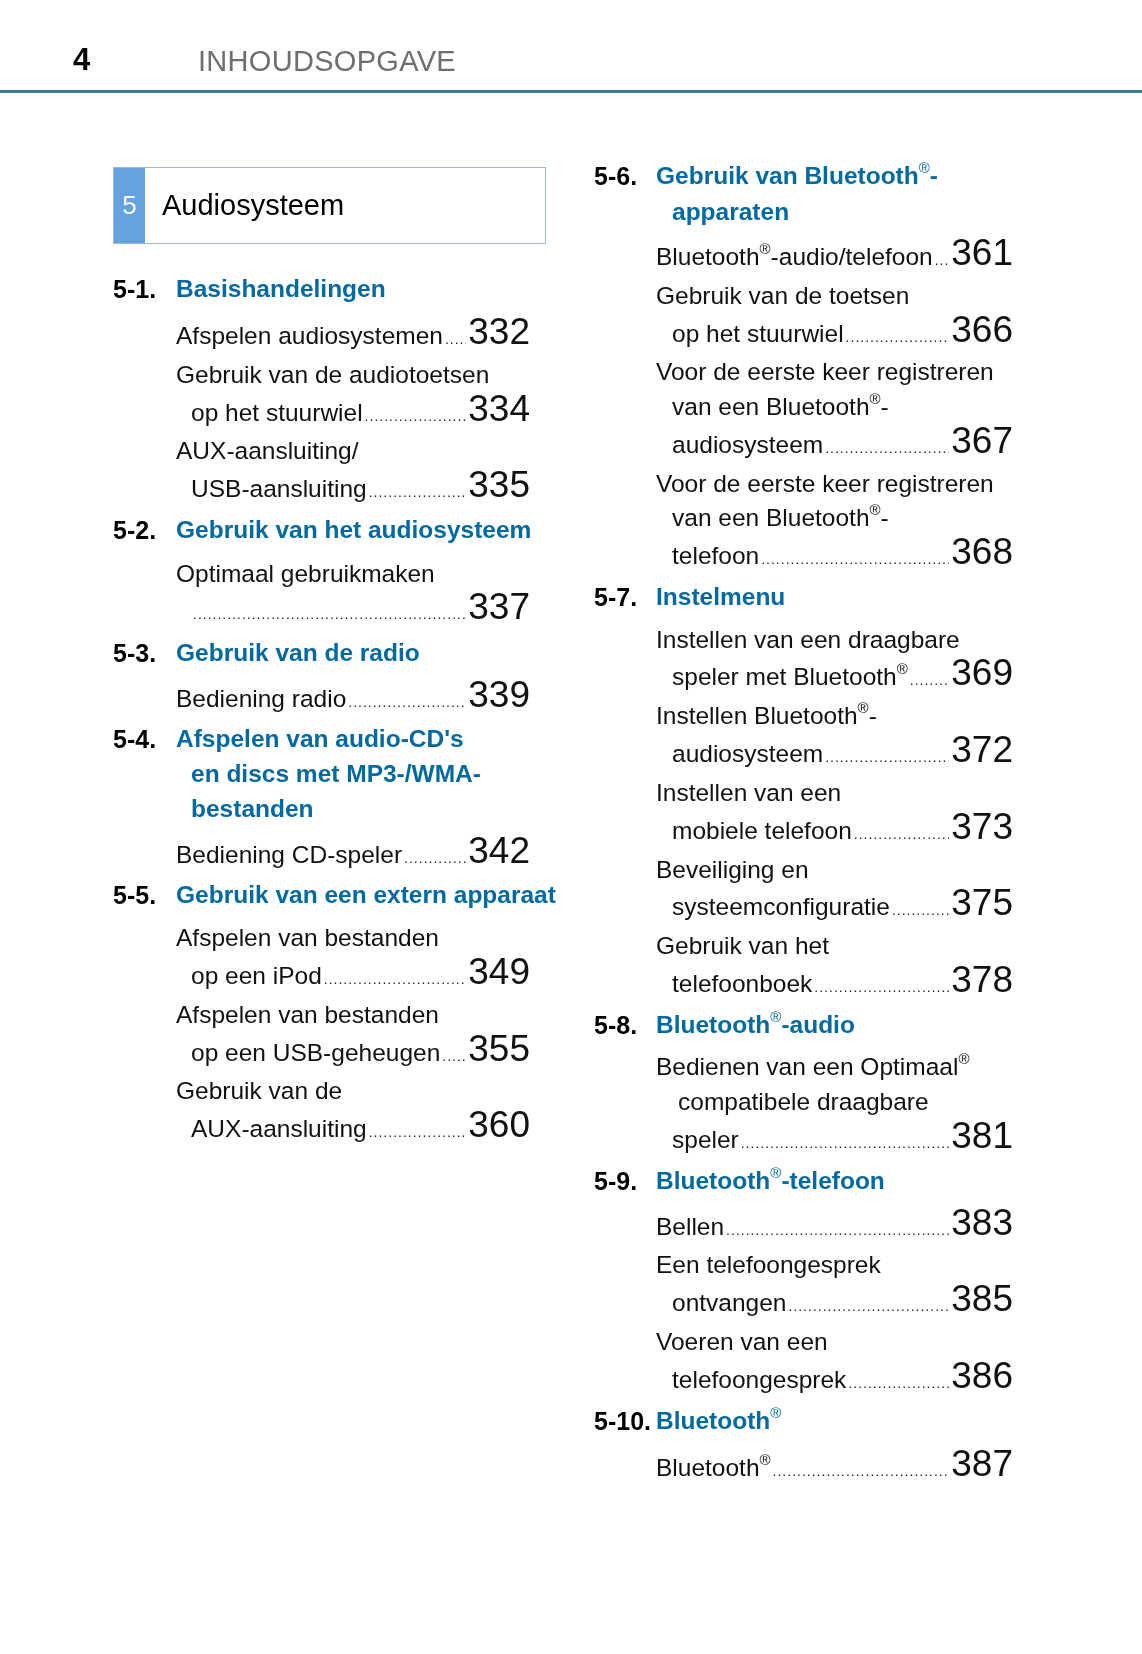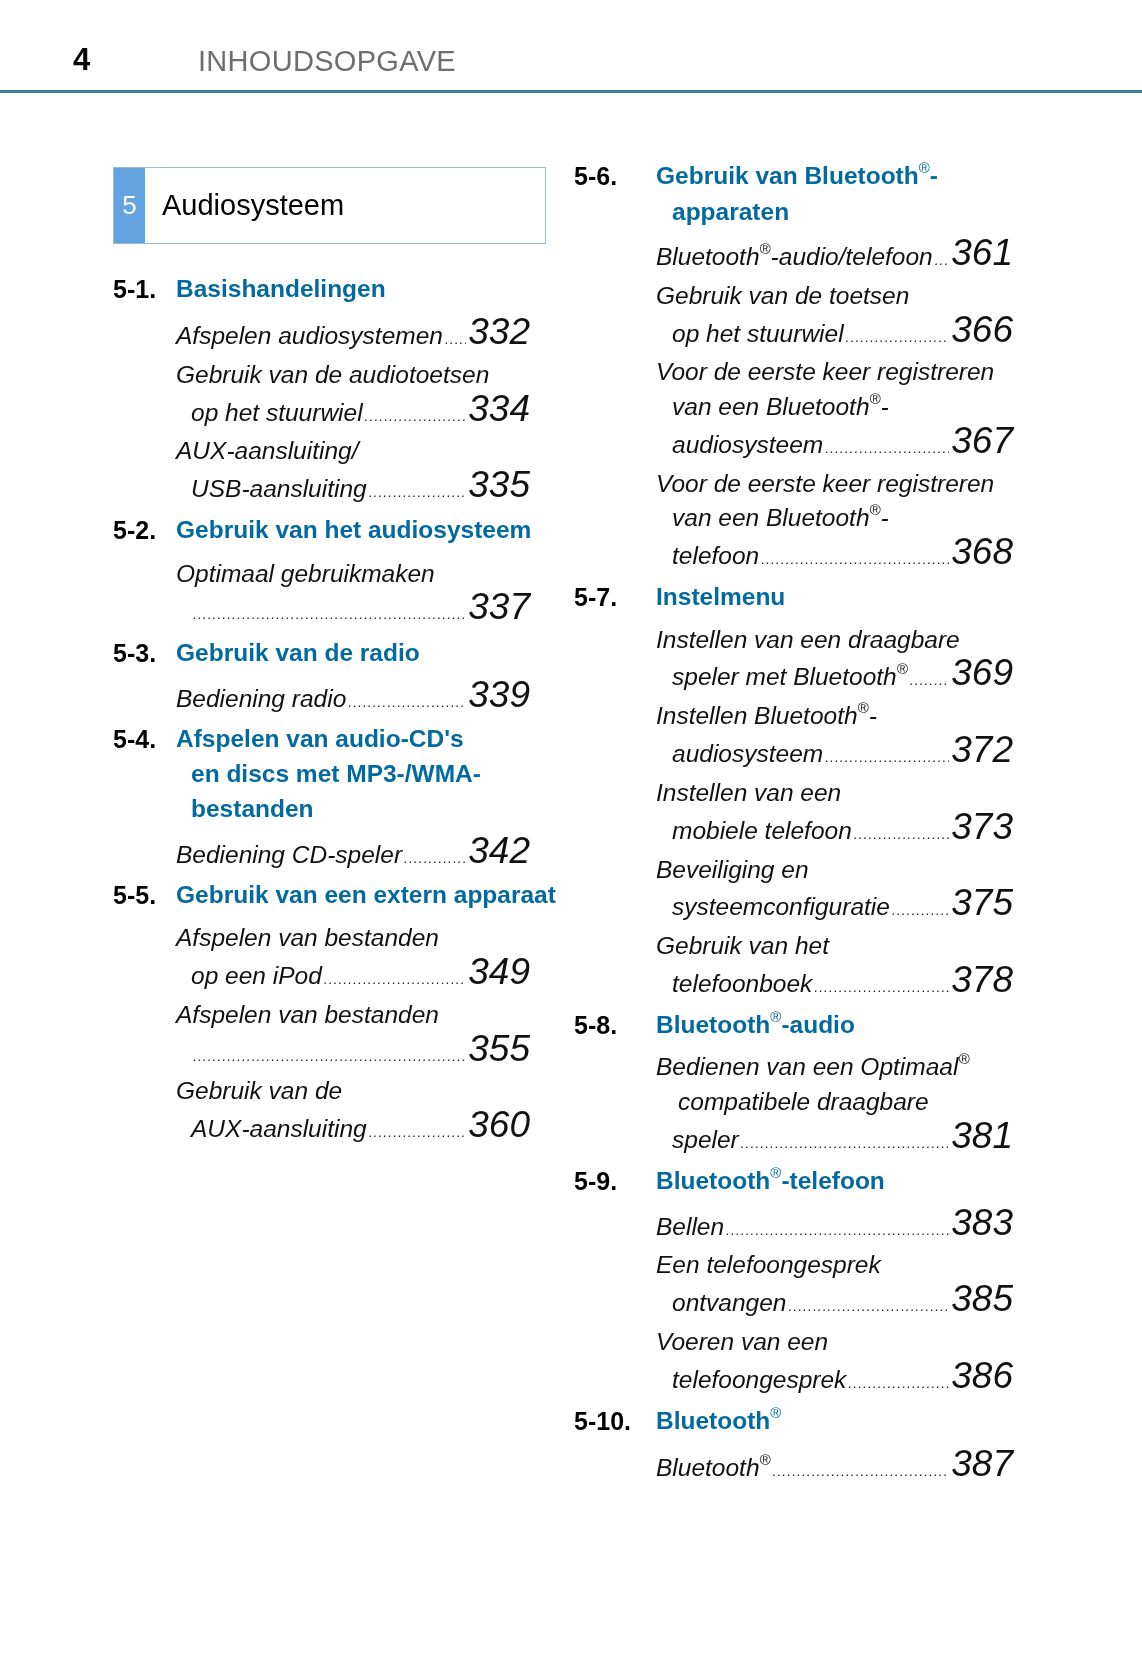--- a/index.html
+++ b/index.html
@@ -9,35 +9,35 @@
   .running-title { position:absolute; left:198px; top:45px; font-size:29px; color:#6e6e6e; letter-spacing:0.3px; }
   .header-rule { position:absolute; left:0; top:90px; width:1142px; height:3px; background:#3a7d95; }
 
   .chapter-box { position:absolute; left:113px; top:167px; width:433px; height:77px;
                  border:1.5px solid #9ab9d6; box-sizing:border-box; background:#fff; }
   .chapter-tab { position:absolute; left:0; top:0; width:31px; height:100%; background:#62a3e0;
                  color:#fff; font-size:26px; display:flex; align-items:center; justify-content:center; }
   .chapter-title { position:absolute; left:48px; top:0; height:100%; display:flex; align-items:center;
                    font-size:29px; color:#000; }
 
-  .line { position:absolute; font-size:24.5px; line-height:34px; white-space:nowrap; color:#111;font-style:italic; }
+  .line { position:absolute; font-size:24.5px; line-height:34px; white-space:nowrap; color:#111; }
   .sec-num { position:absolute; font-size:25px; line-height:34px; font-weight:bold; color:#000; }
   .sec-title { position:absolute; font-size:24.5px; line-height:34px; font-weight:bold; color:#0369a1; white-space:nowrap; }
   .entry-row { display:flex; align-items:baseline; }
   .entry-row .txt { white-space:nowrap; }
   .entry-row .dots { flex:1; overflow:hidden; white-space:nowrap; letter-spacing:1px; font-size:14px; color:#222; margin:0 2px; }
   .entry-row .dots::before { content:"................................................................................................................................................"; }
   .entry-row .pg { white-space:nowrap; font-size:37px; }
   sup { font-size:15px; vertical-align:11px; line-height:0; }
   .sec-title sup { font-weight:normal; }
 
   
   .L-num { left:113px; } .L-title { left:176px; } .L-title2 { left:191px; }
   .L-entry { left:176px; } .L-cont { left:191px; width:339px; }
-  .R-num { left:574px; } .R-title { left:656px; } .R-title2 { left:672px;text-align:center; }
+  .R-num { left:594px; } .R-title { left:656px; } .R-title2 { left:672px;text-align:center; }
   .R-entry { left:656px; } .R-cont { left:672px; width:341px; } .R-cont2 { left:678px; }
   .L-full { left:176px; width:354px; } .R-full { left:656px; width:357px; }
 </style>
 </head>
 <body>
 
 <div class="page-num">4</div>
 <div class="running-title">INHOUDSOPGAVE</div>
 <div class="header-rule"></div>
 
@@ -95,20 +95,21 @@
 <div class="sec-num L-num" style="top:878px">5-5.</div>
 <div class="sec-title L-title" style="top:878px">Gebruik van een extern apparaat</div>
 <div class="line L-entry" style="top:921px">Afspelen van bestanden</div>
 <div class="line L-cont entry-row" style="top:955px">
   <span class="txt">op een iPod</span>
     <span class="dots"></span>
     <span class="pg">349</span>
 </div>
 <div class="line L-entry" style="top:998px">Afspelen van bestanden</div>
 <div class="line L-cont entry-row" style="top:1032px">
+  <span class="txt">op een USB-geheugen</span>
     <span class="dots"></span>
     <span class="pg">355</span>
 </div>
 <div class="line L-entry" style="top:1074px">Gebruik van de</div>
 <div class="line L-cont entry-row" style="top:1108px">
   <span class="txt">AUX-aansluiting</span>
     <span class="dots"></span>
     <span class="pg">360</span>
 </div>
 

